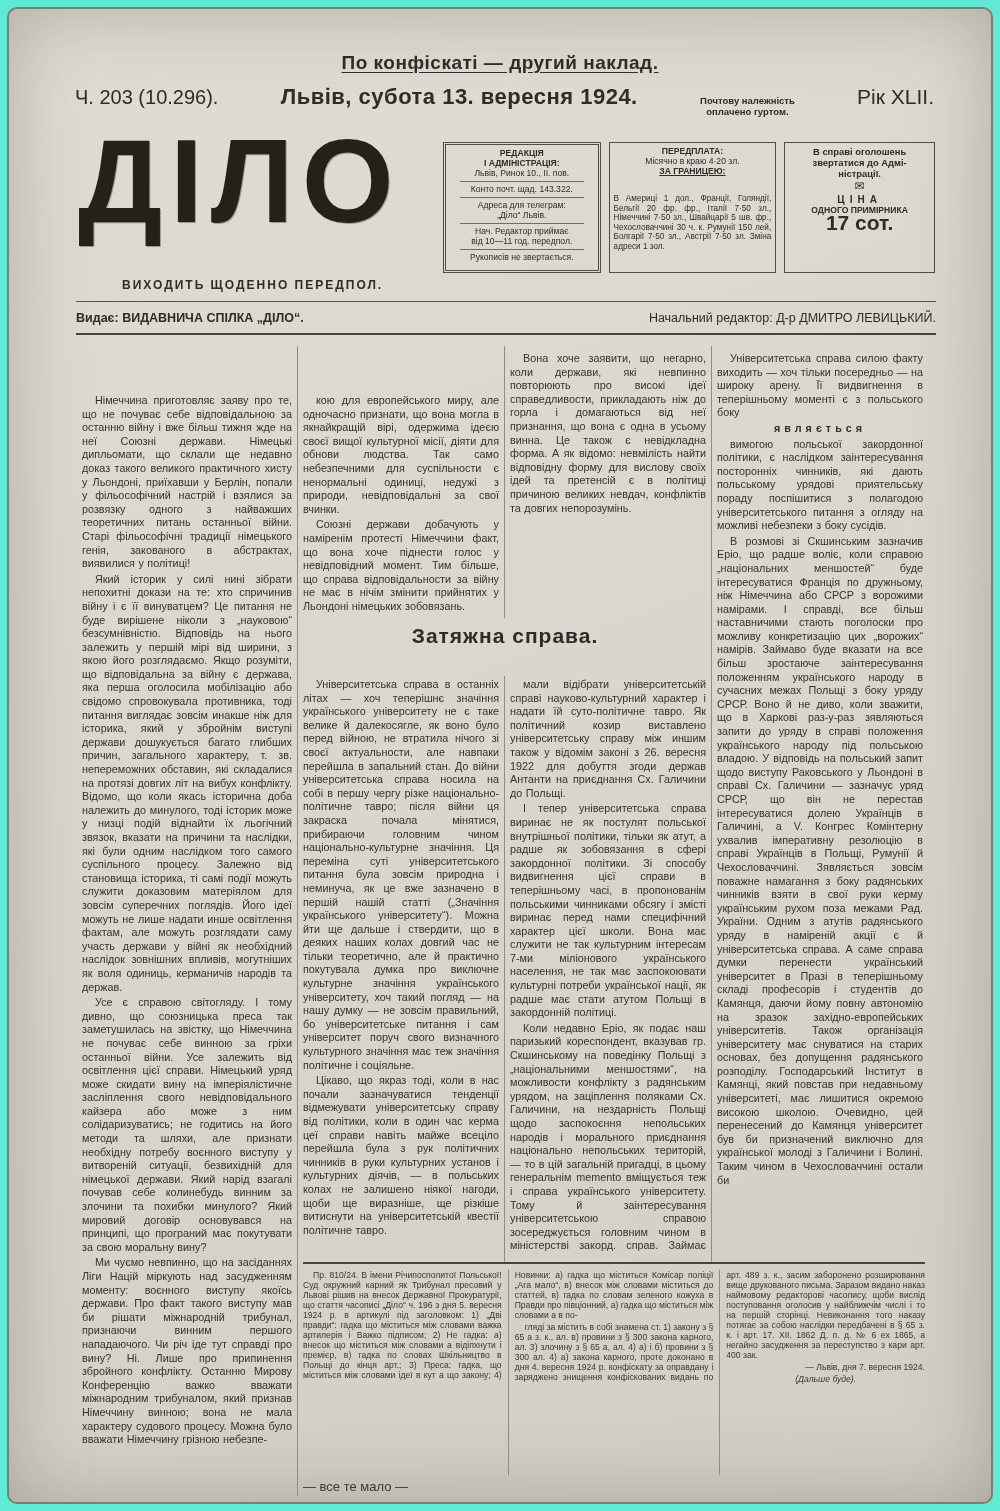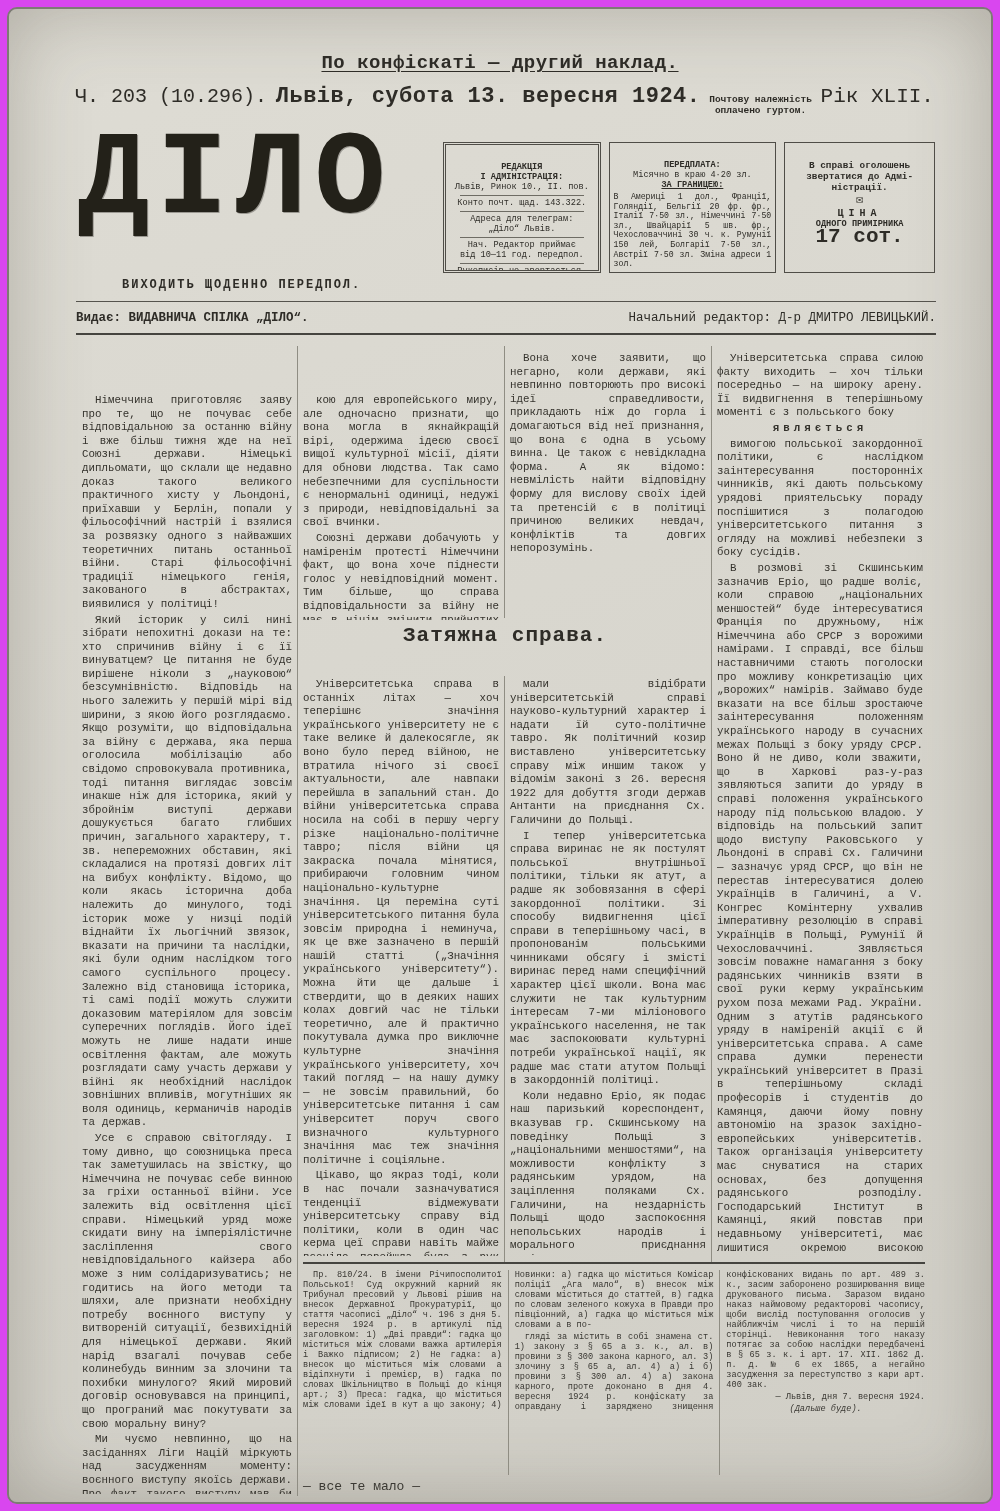--- a/index.html
+++ b/index.html
@@ -1,45 +1,45 @@
 <!DOCTYPE html>
 <html><head>
 <meta charset="utf-8">
 <style>
   *{box-sizing:border-box}
   html,body{margin:0;padding:0}
   body{background:#9a988f}
-  .page{position:relative;width:1000px;height:1511px;margin:0 auto;background:#d946ef;
-        font-family:Liberation Mono, monospace;color:#2e2c27;overflow:hidden}
+  .page{position:relative;width:1000px;height:1511px;margin:0 auto;background:#5eead4;
+        font-family:Liberation Sans, sans-serif;color:#2e2c27;overflow:hidden}
   .paper{position:absolute;inset:7px;border:2px solid #7d7b74;border-radius:10px;
          background:linear-gradient(160deg,#dedcd4 0%,#d8d6ce 50%,#d0cec6 100%);
          box-shadow:inset 0 0 80px rgba(70,62,50,.30)}
   .abs{position:absolute}
 
   .banner{top:52px;left:0;width:100%;text-align:center;font-size:19px;font-weight:bold;letter-spacing:.5px}
   .banner span{text-decoration:underline;text-underline-offset:3px}
 
   .header-row{top:84px;left:75px;right:66px;display:flex;align-items:baseline;justify-content:space-between}
   .issue{font-size:20px}
   .dateline{font-size:22px;font-weight:bold;letter-spacing:.5px}
   .postage{font-size:9.5px;font-weight:bold;line-height:11px;text-align:center}
   .volume{font-size:21px}
 
   .masthead-title{left:78px;top:122px;font-size:118px;line-height:1;font-weight:bold;letter-spacing:8px;color:#232119;
                   text-shadow:1px 1px 0 rgba(32,30,26,.35)}
   .masthead-sub{left:122px;top:278px;font-size:12px;font-weight:bold;letter-spacing:2px}
 
   .boxes{left:443px;top:142px;width:492px;height:131px;display:flex;gap:8px}
-  .box{border:1px solid #4f4d47;padding:17px 4px;overflow:hidden;font-size:8.6px;line-height:10px;text-align:center}
+  .box{border:1px solid #4f4d47;padding:3px 4px;overflow:hidden;font-size:8.6px;line-height:10px;text-align:center}
   .box-admin{flex:1.02;border:3px double #4f4d47}
   .box-sub{flex:1.12}
   .box-price{flex:1}
   .box .bold{font-weight:bold}
   .box hr{border:none;border-top:1px solid #6e6c64;margin:2.5px 10px}
-  .box-sub .abroad{font-size:8.2px;line-height:9.6px;text-align:justify;margin-top:2px}
+  .box-sub .abroad{font-size:8.2px;line-height:9.6px;text-align:justify;margin-top:18px}
   .box-sub .underlined{text-decoration:underline}
   .price-big{font-size:21px;font-weight:bold;margin-top:3px}
   .price-cina{font-weight:bold;letter-spacing:5px;margin-top:4px;font-size:10px}
   .envelope{font-size:12px;margin-top:2px}
   .ads-note{font-weight:bold;font-size:9.4px;line-height:11px}
 
   .imprint{left:76px;right:64px;top:301px;height:34px;border-top:1.5px solid #55534d;border-bottom:2.5px solid #45443f;
            display:flex;align-items:center;justify-content:space-between;font-size:12.5px}
   .imprint .pub{font-weight:bold}
 

